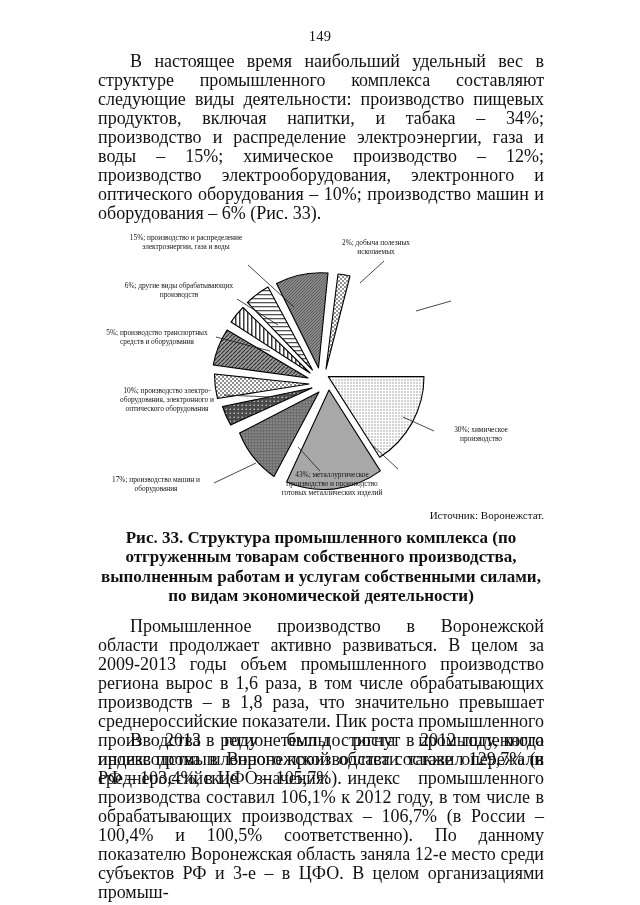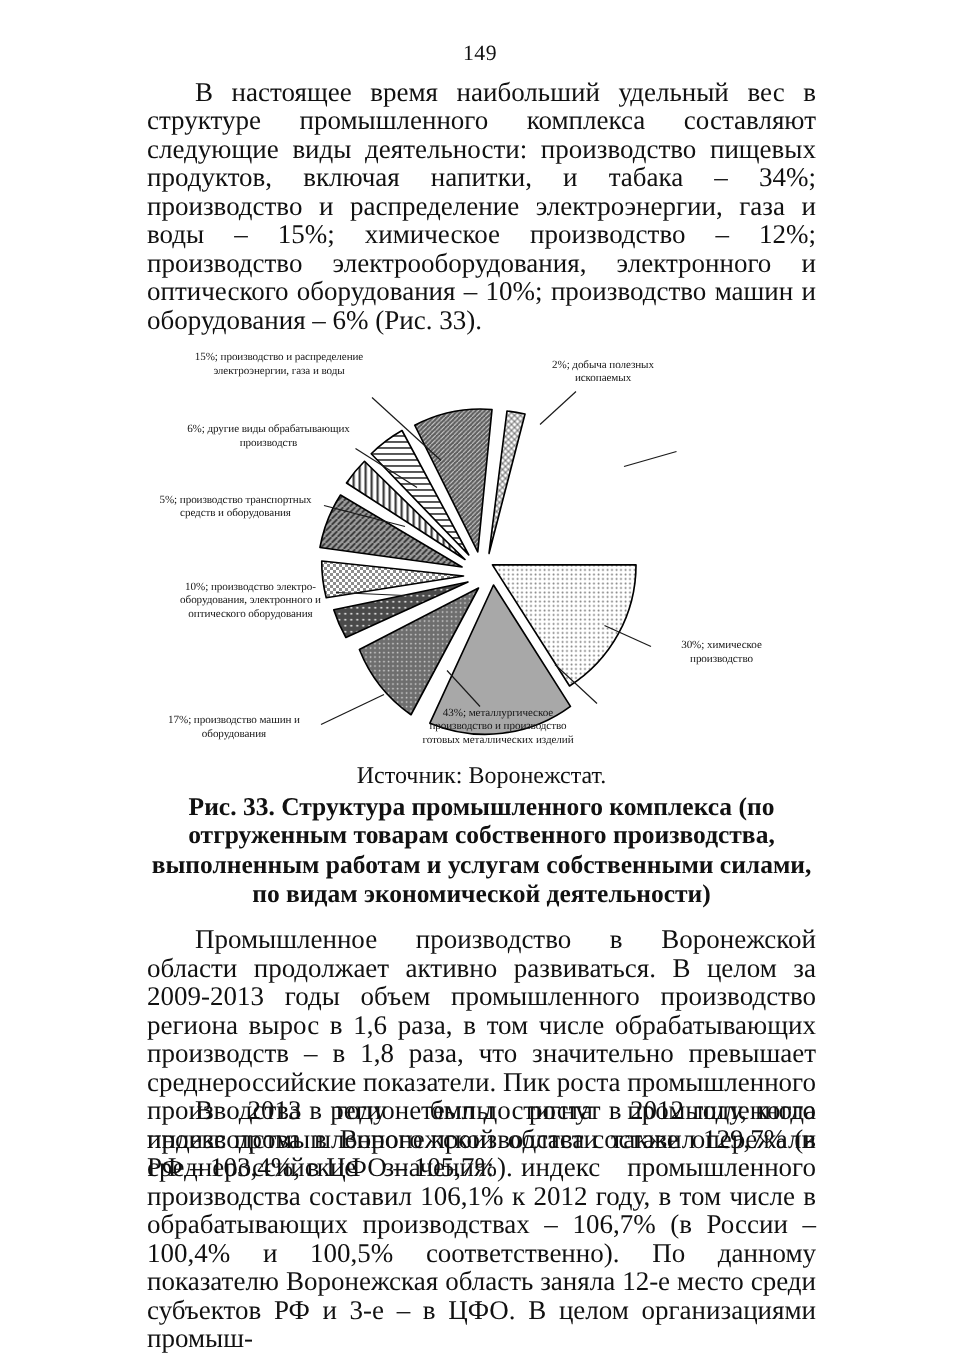--- a/index.html
+++ b/index.html
@@ -60,35 +60,35 @@
     font-family: "Liberation Serif", "DejaVu Serif", serif;
     font-size: 7.4px;
     line-height: 9.0px;
     color: #151515;
     text-align: center;
     letter-spacing: -0.05px;
   }
 
   .lbl-energy   { left: 24px;  top: 8px;   width: 128px; }
   .lbl-other    { left: 22px;  top: 56px;  width: 118px; }
-  .lbl-mining   { left: 258px; top: 13px;  width: 92px;  }
+  .lbl-mining   { left: 232px; top: 13px;  width: 92px;  }
   .lbl-food     { left: 355px; top: 52px;  width: 96px;  }
   .lbl-transp   { left: 0px;   top: 103px; width: 118px; }
   .lbl-electro  { left: 14px;  top: 161px; width: 110px; }
   .lbl-machines { left: 0px;   top: 250px; width: 116px; }
   .lbl-metal    { left: 182px; top: 245px; width: 104px; }
   .lbl-nonmet   { left: 296px; top: 239px; width: 104px; }
   .lbl-chem     { left: 337px; top: 200px; width: 92px;  }
 
   
   .source {
     position: absolute;
     left: 98px; top: 509px; width: 446px;
-    font-size: 16px;
-    text-align: center;
+    font-size: 11px;
+    text-align: right;
   }
   .caption {
     position: absolute;
     left: 98px; top: 528px; width: 446px;
     font-size: 17px;
     line-height: 19.4px;
     font-weight: bold;
     text-align: center;
   }
 </style>

